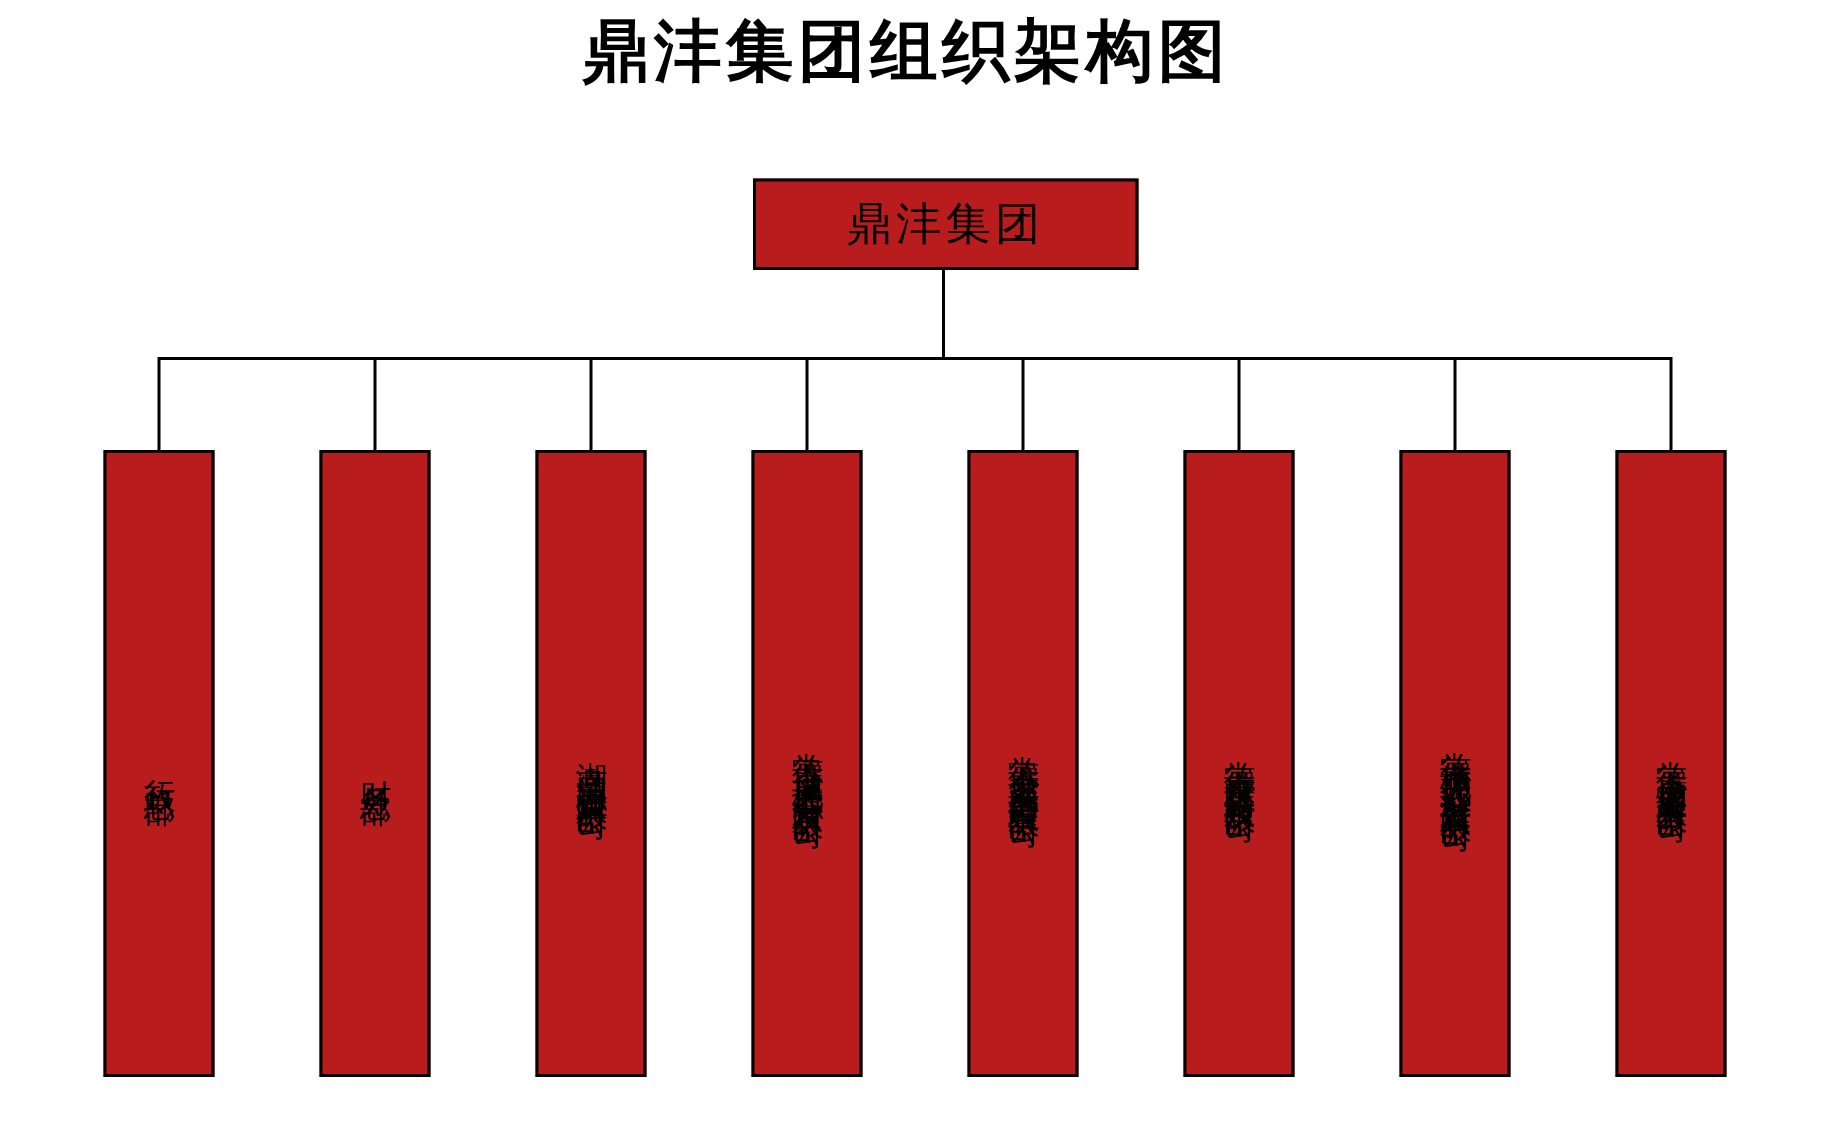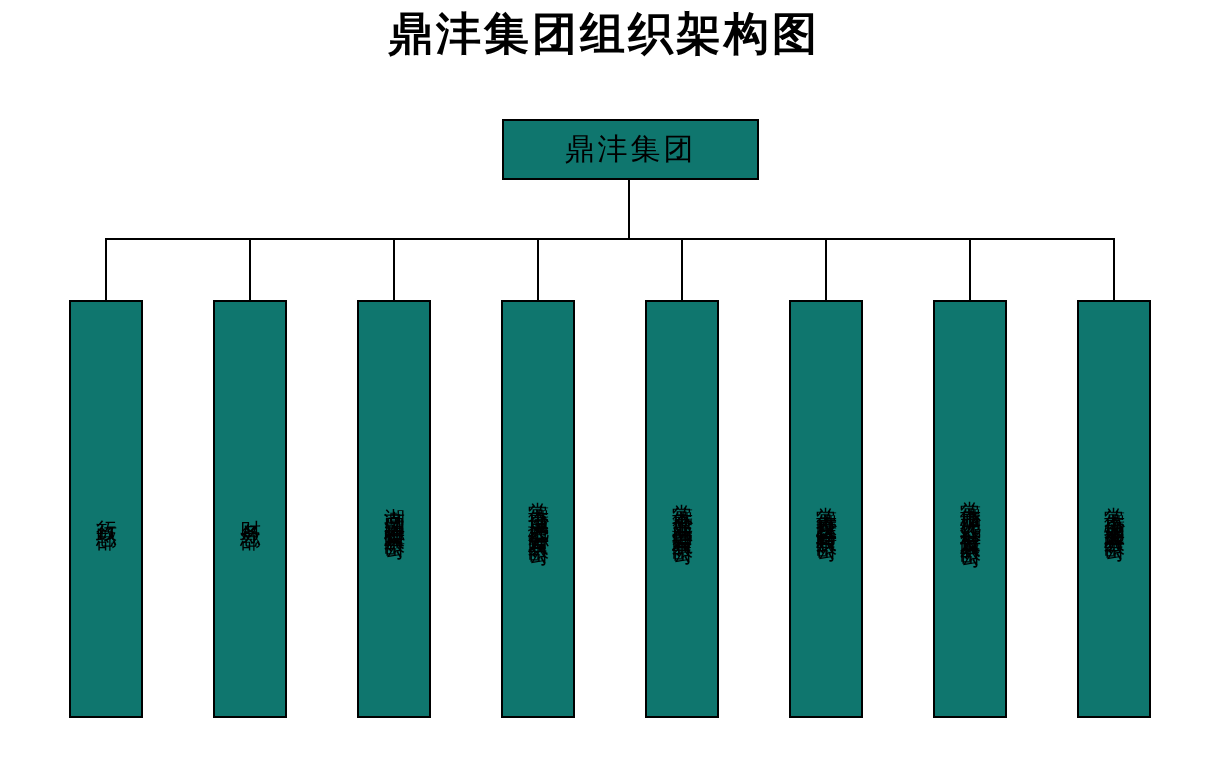--- a/index.html
+++ b/index.html
@@ -25,21 +25,21 @@
     text-align: center;
     font-size: 45px;
     font-weight: bold;
     letter-spacing: 3px;
     line-height: 1.1;
     white-space: nowrap;
   }
   .box {
     position: absolute;
     border: 2px solid #000000;
-    background: #0f766e;
+    background: #b91c1c;
     display: flex;
     align-items: center;
     justify-content: center;
     box-sizing: border-box;
   }
   .root-box {
     left: 502px;
     top: 119px;
     width: 257px;
     height: 61px;

